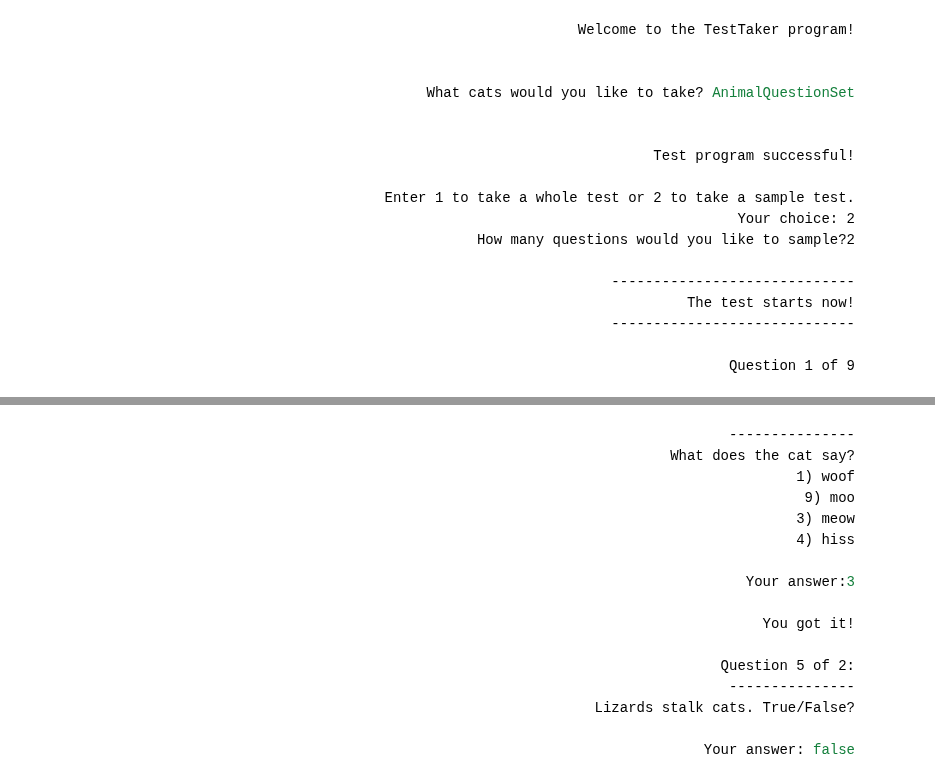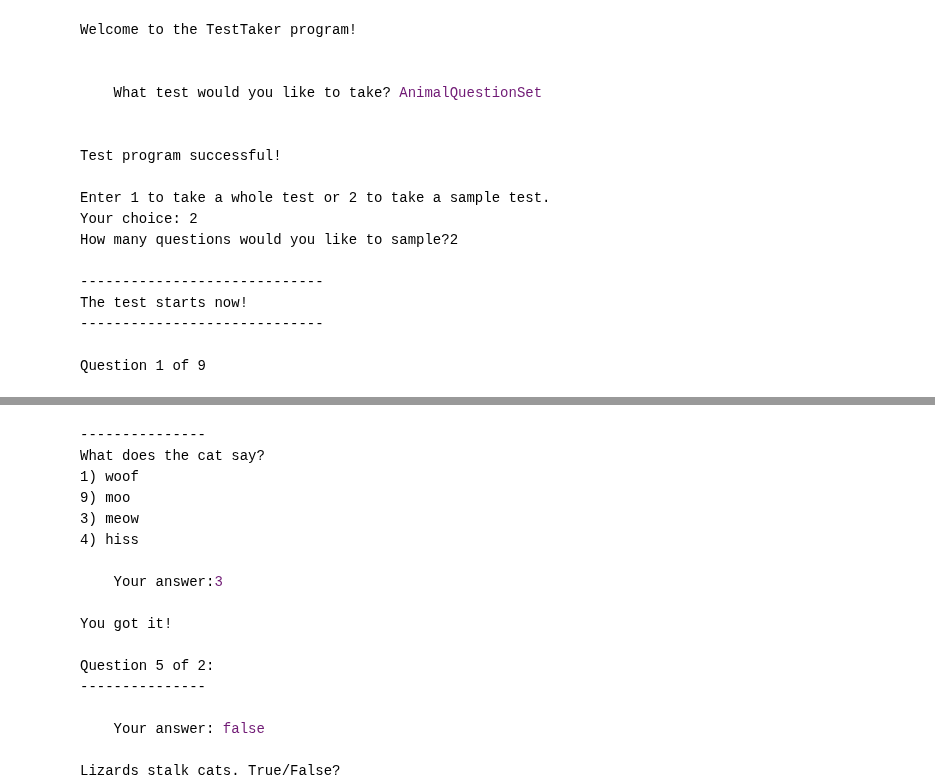--- a/index.html
+++ b/index.html
@@ -13,20 +13,21 @@
       font-family: 'Courier New', Courier, monospace;
       font-size: 14px;
       color: #000000;
       width: 935px;
       min-height: 782px;
     }
 
     .terminal-pane {
       padding: 12px 80px 20px 80px;
       background: #ffffff;
+      text-align: right;
     }
 
     .pane-top {
       min-height: 370px;
       padding-top: 20px;
     }
 
     .divider {
       height: 8px;
       background: #999999;
@@ -37,31 +38,31 @@
       padding-top: 20px;
       padding-bottom: 20px;
     }
 
     .line {
       line-height: 1.5;
       white-space: pre;
     }
 
     .green {
-      color: #701a75;
+      color: #15803d;
     }
   </style>
 </head>
 <body>
 
 <div class="pane-top terminal-pane">
   <div class="line">Welcome to the TestTaker program!</div>
   <div class="line">&nbsp;</div>
   <div class="line">
-    <span>What test would you like to take? </span><span class="green">AnimalQuestionSet</span>
+    <span>What cats would you like to take? </span><span class="green">AnimalQuestionSet</span>
   </div>
   <div class="line">&nbsp;</div>
   <div class="line">Test program successful!</div>
   <div class="line">&nbsp;</div>
   <div class="line">Enter 1 to take a whole test or 2 to take a sample test.</div>
   <div class="line">Your choice: 2</div>
   <div class="line">How many questions would you like to sample?2</div>
   <div class="line">&nbsp;</div>
   <div class="line">-----------------------------</div>
   <div class="line">The test starts now!</div>
@@ -79,18 +80,18 @@
   <div class="line">9) moo</div>
   <div class="line">3) meow</div>
   <div class="line">4) hiss</div>
   <div class="line">
     <span>Your answer:</span><span class="green">3</span>
   </div>
   <div class="line">You got it!</div>
   <div class="line">&nbsp;</div>
   <div class="line">Question 5 of 2:</div>
   <div class="line">---------------</div>
+  <div class="line">Lizards stalk cats. True/False?</div>
   <div class="line">
     <span>Your answer: </span><span class="green">false</span>
   </div>
-  <div class="line">Lizards stalk cats. True/False?</div>
 
 </div>
 
 </body></html>

